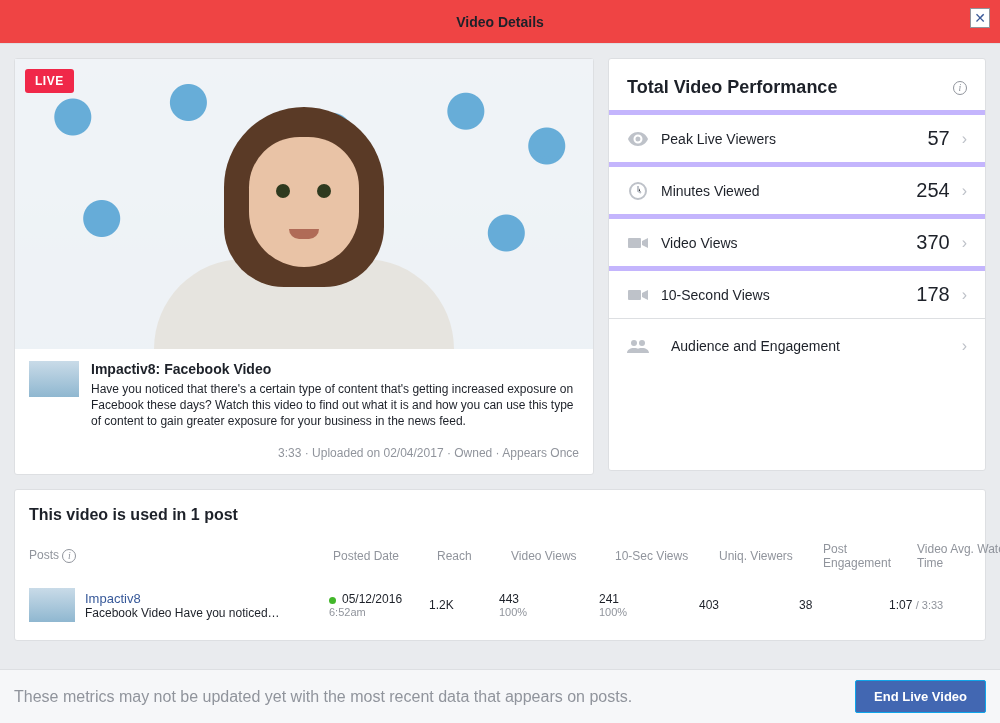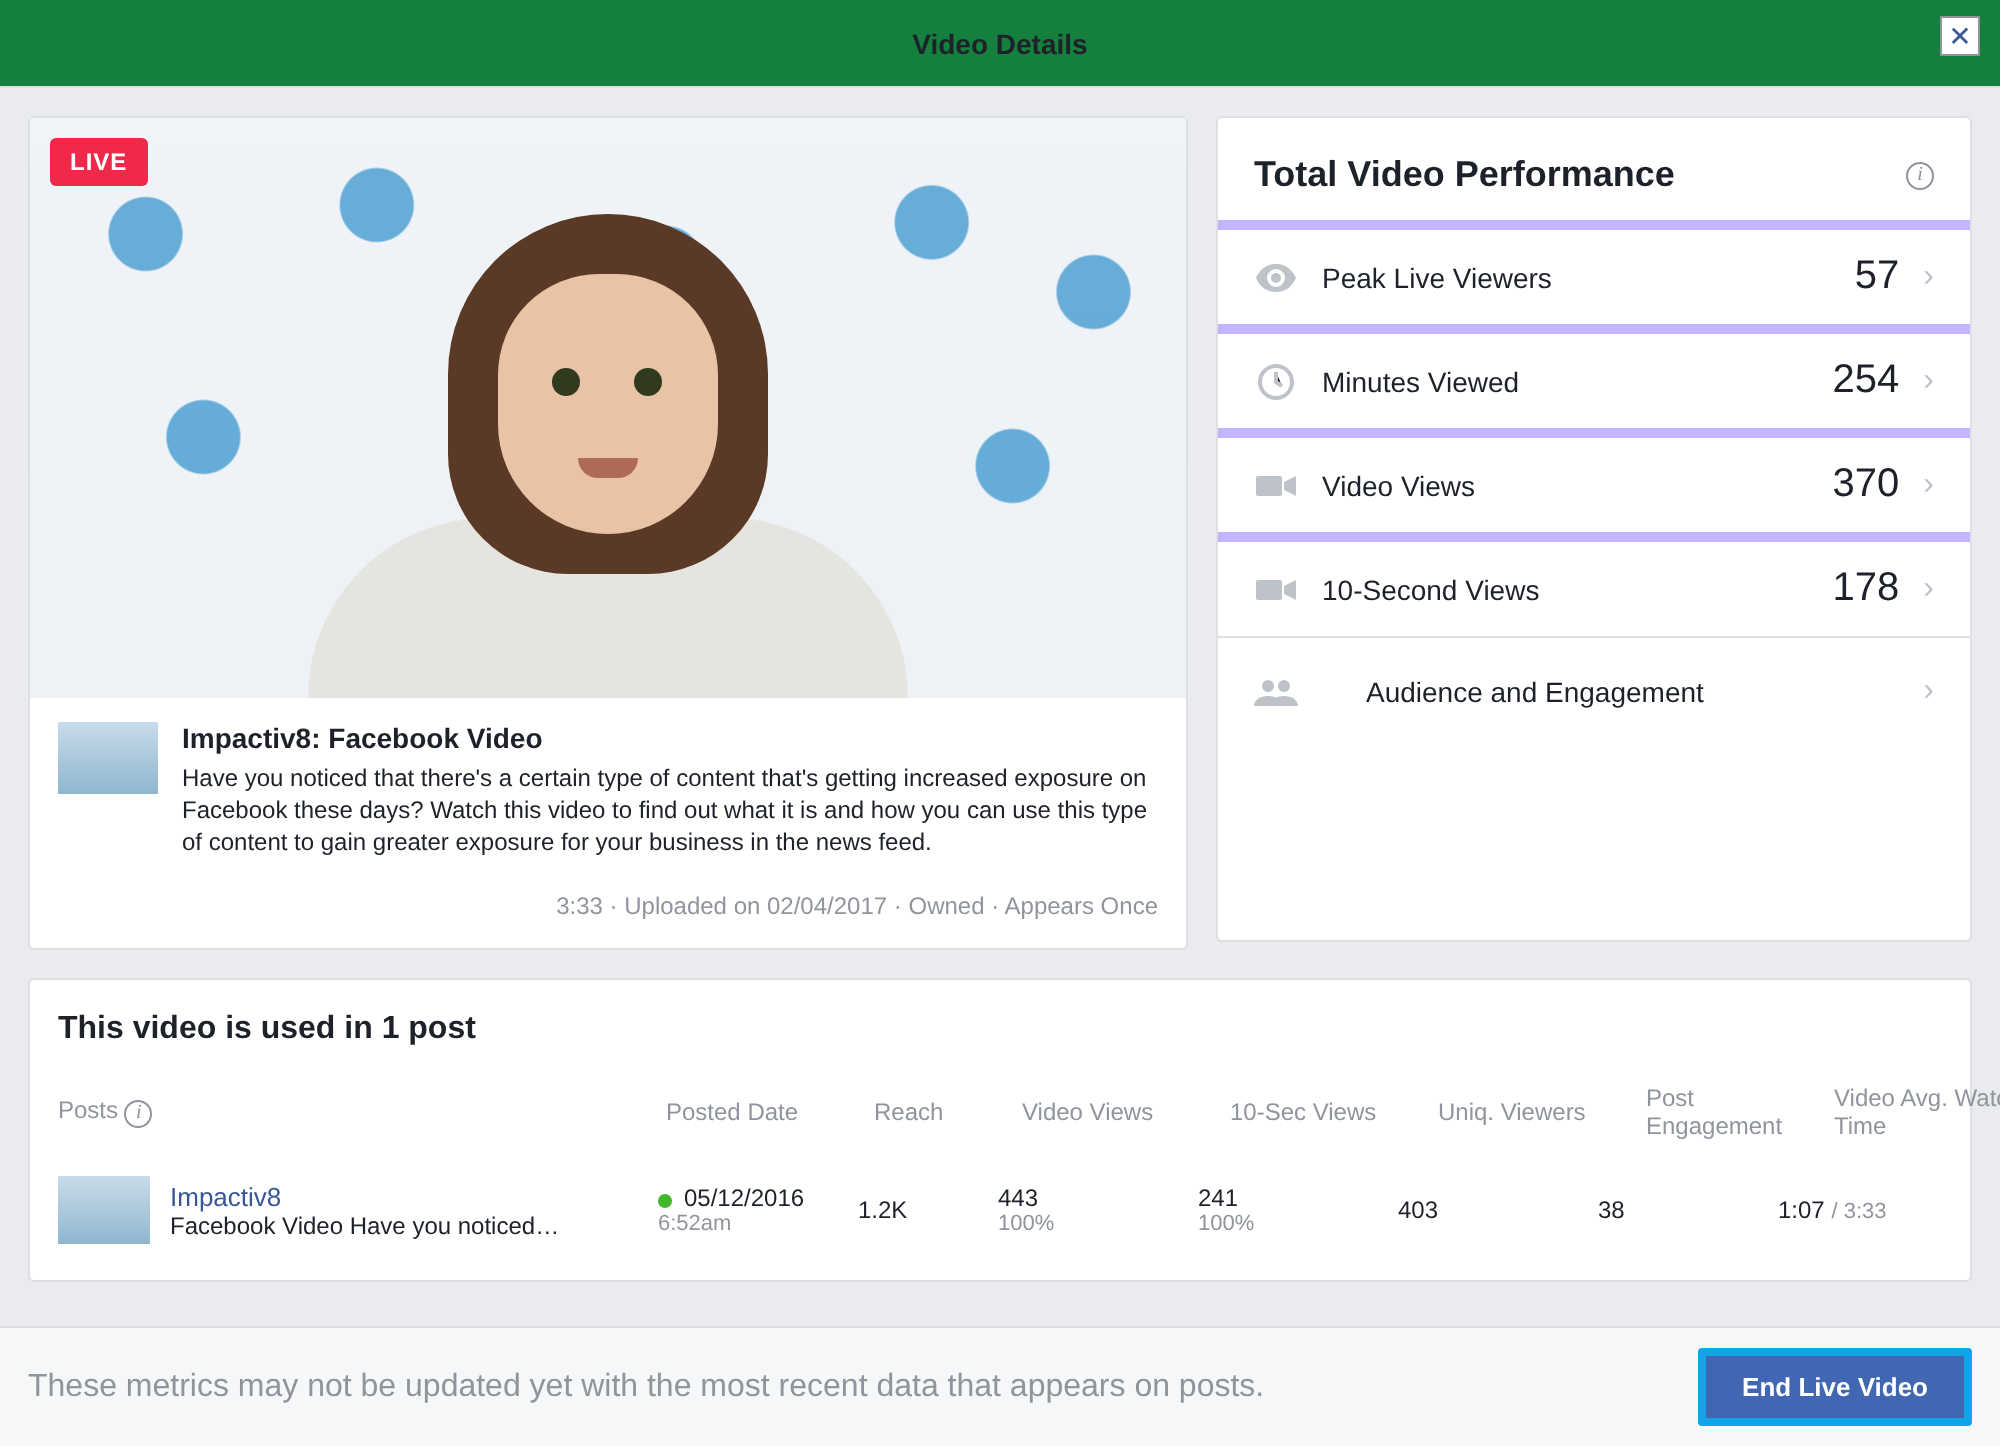--- a/index.html
+++ b/index.html
@@ -6,21 +6,21 @@
 body {
   font-family: Helvetica, Arial, sans-serif;
   background: #e9ebee;
   color: #1d2129;
   width: 1000px;
   height: 723px;
   overflow: hidden;
   font-size: 13px;
 }
 .header {
-  background: #15803d;
+  background: #ef4444;
   border-bottom: 1px solid #dddfe2;
   height: 44px;
   display: flex;
   align-items: center;
   justify-content: center;
   position: relative;
 }
 .header-title { font-weight: bold; font-size: 14px; color: #1d2129; }
 .close-btn {
   position: absolute;
@@ -159,21 +159,21 @@
 .metric-icon {
   width: 22px; height: 22px;
   color: #bec2c9;
   margin-right: 12px;
   display:flex; align-items:center; justify-content:center;
 }
 .metric-label { flex: 1; font-size: 14px; color: #1d2129; }
 .metric-value { font-size: 20px; color: #1d2129; margin-right: 12px; }
 .chevron { color: #bec2c9; font-size: 16px; }
 .engage-row { border-top: 1px solid #dddfe2; padding: 16px 18px; }
-.engage-row .metric-label { margin-left: 22px; }
+.engage-row .metric-label { margin-left: 10px; }
 
 .posts-card {
   margin: 14px;
   background: #fff;
   border: 1px solid #dddfe2;
   border-radius: 3px;
   padding: 16px 14px 10px 14px;
 }
 .posts-title { font-weight: bold; font-size: 16px; margin-bottom: 12px; }
 .posts-table { width: 100%; font-size: 12px; }
@@ -199,21 +199,21 @@
   border-top: 1px solid #dddfe2;
   padding: 10px 14px;
   display:flex;
   justify-content: space-between;
   align-items:center;
 }
 .footer-note { font-size: 16px; color:#90949c; }
 .end-btn {
   background:#4267b2;
   color:#fff;
-  border:4px solid #0ea5e9;
+  border:1px solid #0ea5e9;
   padding: 8px 18px;
   font-weight:bold;
   font-size:13px;
   border-radius:2px;
   cursor:pointer;
 }
 </style>
 </head>
 <body>
 

